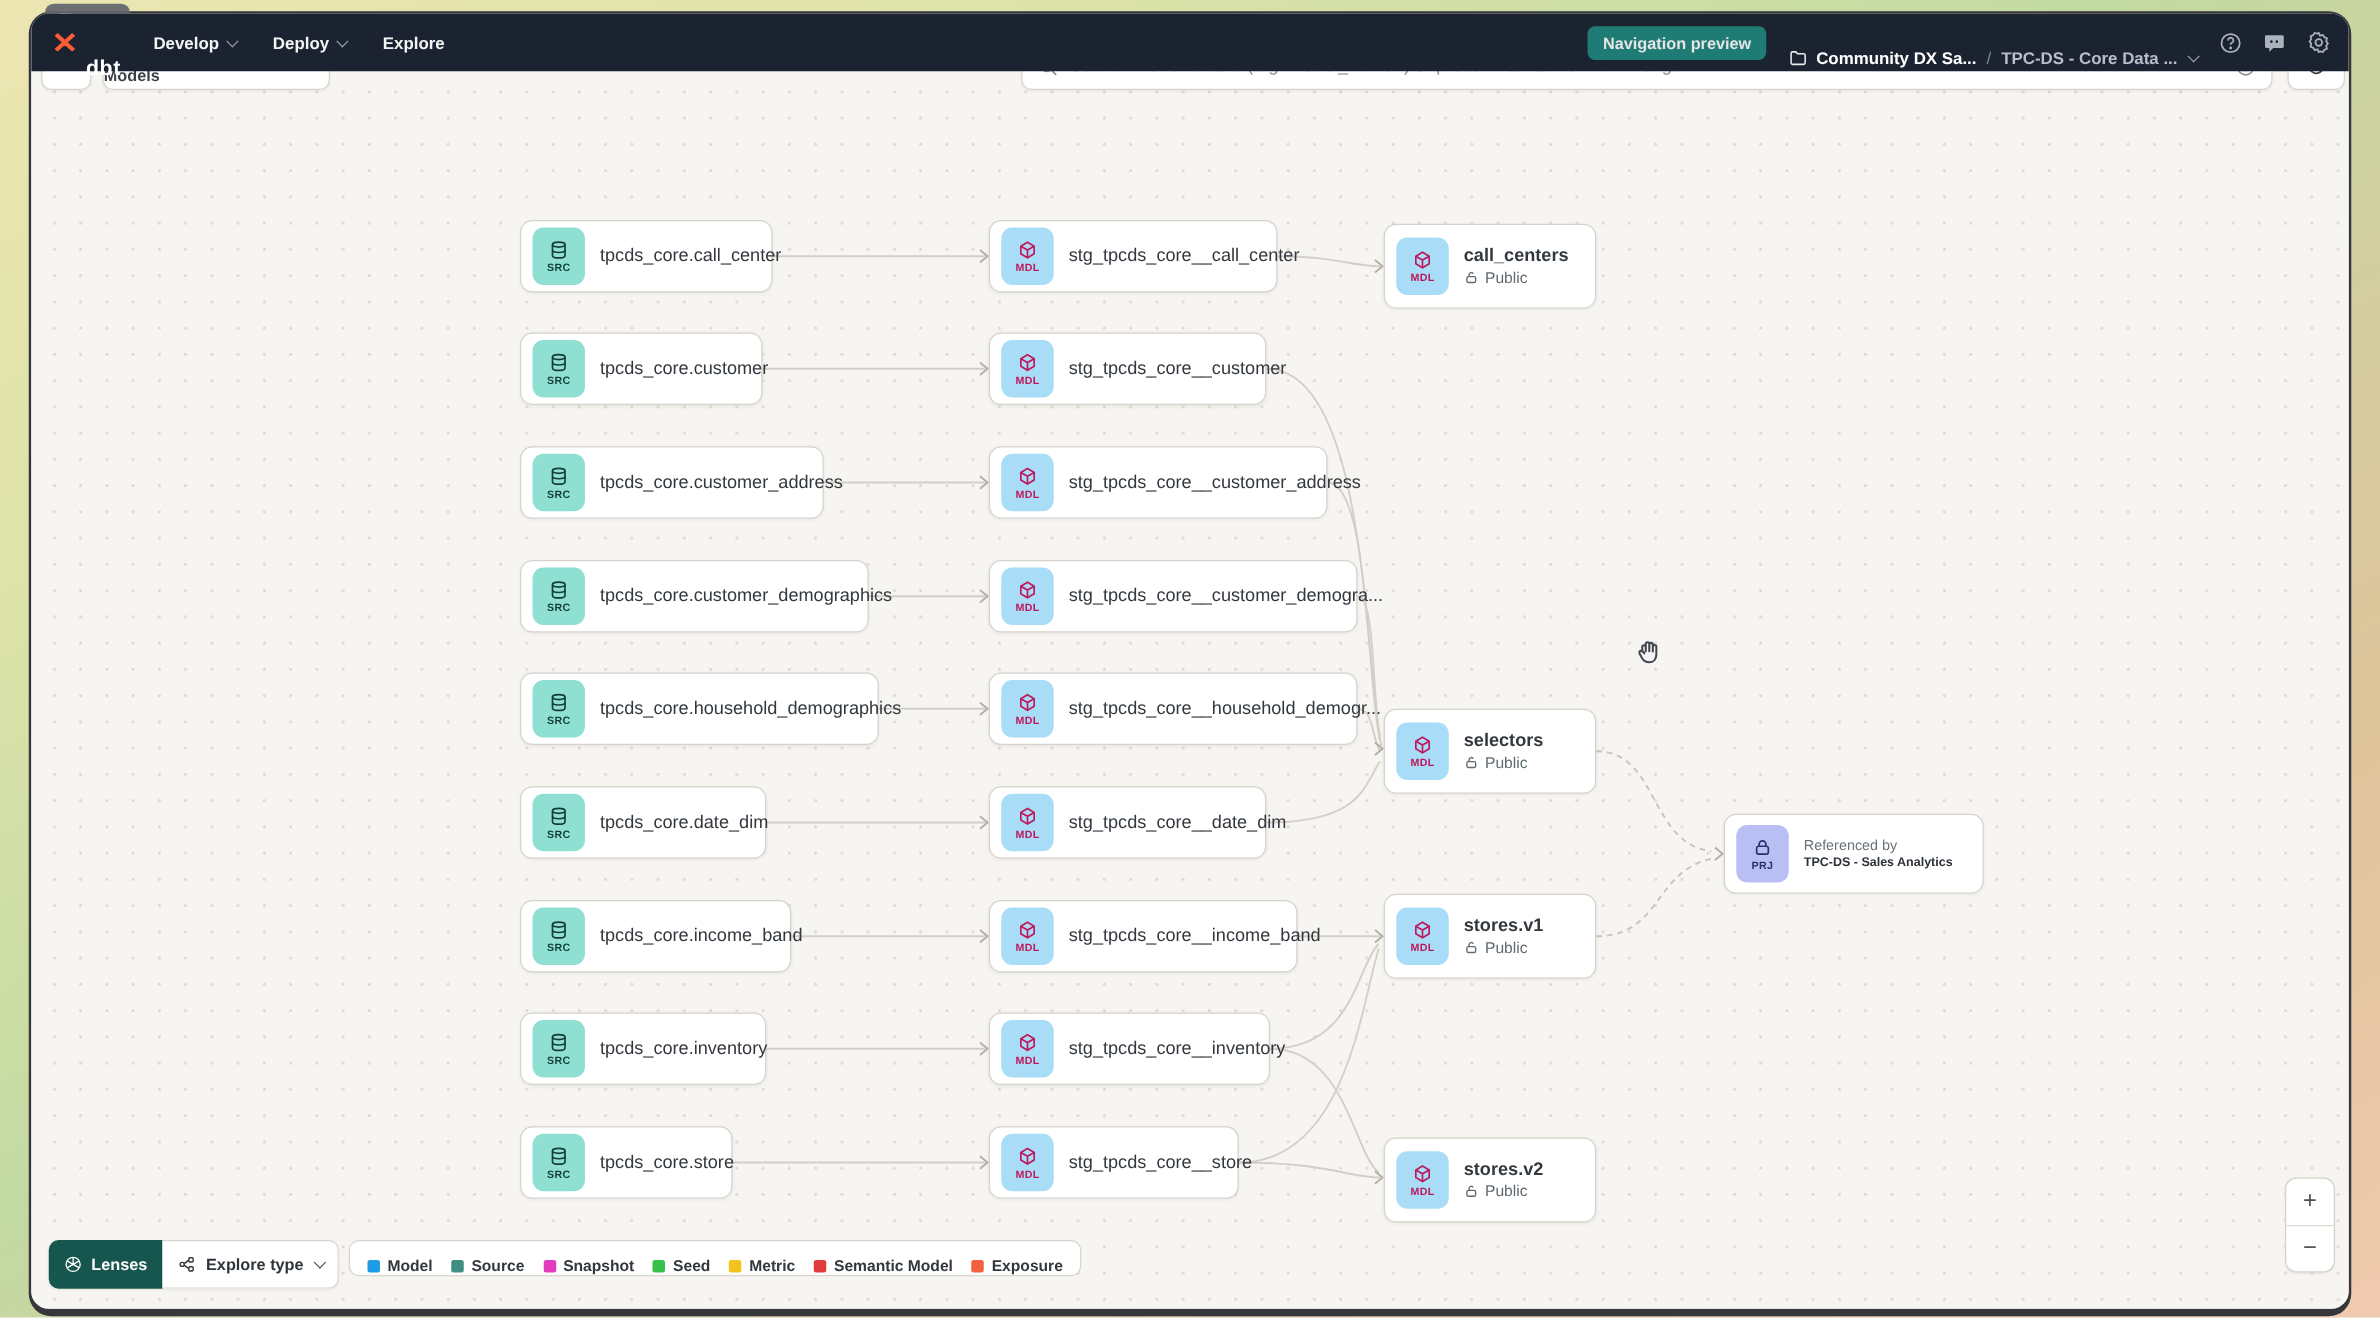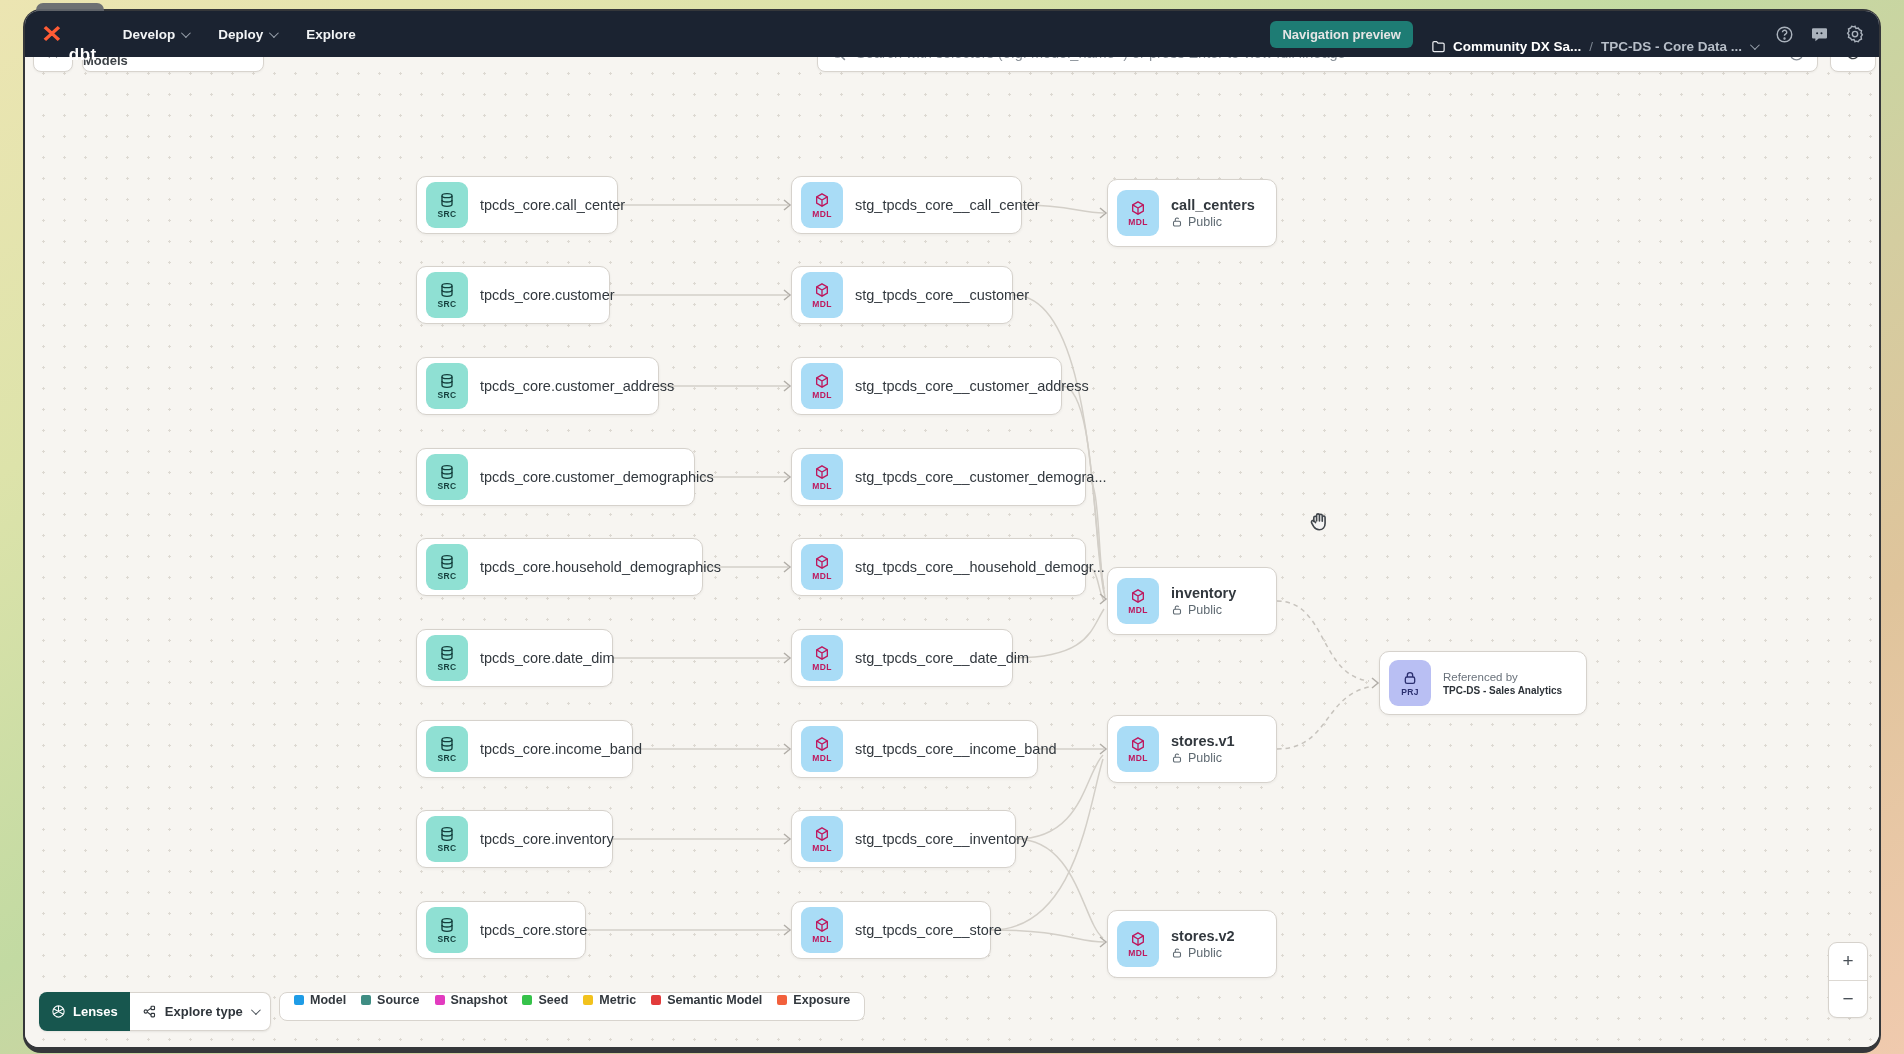--- a/index.html
+++ b/index.html
@@ -66,21 +66,21 @@
   .sublabel { display:flex; align-items:center; gap:5px; font-size:12.5px; color:#5f6a72; }
   .sublabel svg { display:block; }
 
   .cursor-hand { position:absolute; z-index:40; }
 
   
   .lens-group { position:absolute; left:14px; top:981px; height:39px; display:flex; z-index:20; border-radius:8px; box-shadow:0 1px 2px rgba(30,30,30,.08); }
   .lenses-btn { background:#17564e; color:#fff; font-size:13px; font-weight:700; display:flex; align-items:center; gap:7px; padding:0 12px; border-radius:8px 0 0 8px; cursor:pointer; }
   .resource-btn { background:#fff; border:1px solid #d8d4ce; border-left:none; color:#2f353b; font-size:13px; font-weight:700; display:flex; align-items:center; gap:8px; padding:0 12px; border-radius:0 8px 8px 0; cursor:pointer; }
   .resource-btn .chev { border-color:#4a5158; }
-  .legend-box { position:absolute; left:254px; top:981px; height:29px; background:#fff; border:1px solid #d8d4ce; border-radius:8px; display:flex; align-items:flex-start; gap:15px; padding:0 14px; z-index:20; }
+  .legend-box { position:absolute; left:254px; top:981px; height:29px; background:#fff; border:1px solid #d8d4ce; border-radius:8px; display:flex; align-items:flex-end; gap:15px; padding:0 14px; z-index:20; }
   .legend-item { display:flex; align-items:center; gap:6px; font-size:12.5px; font-weight:700; color:#32383e; }
   .swatch { width:10px; height:10px; border-radius:2px; display:inline-block; }
 
   .zoom-ctrl { position:absolute; left:1803px; top:931px; width:40px; height:76px; background:#fff; border:1px solid #d6d2cc; border-radius:9px; display:flex; flex-direction:column; z-index:20; overflow:hidden; box-shadow:0 1px 2px rgba(30,30,30,.06); }
   .zoom-btn { flex:1; display:flex; align-items:center; justify-content:center; font-size:19px; color:#4a5158; cursor:pointer; }
   .zoom-btn:first-child { border-bottom:1px solid #ddd9d3; }
 
   
   .share-tab { position:absolute; left:36px; top:3px; width:68px; height:26px; background:#63676e; opacity:.92; border-radius:7px; z-index:25; display:flex; align-items:center; padding-left:9px; }
 </style>
@@ -480,21 +480,21 @@
   <div class="node model public" style="left:1082px;top:556px;width:170px;height:68px">
     <div class="tile">
       <svg width="16" height="16" viewBox="0 0 24 24" fill="none" stroke="currentColor" stroke-width="2">
             <path d="M12 2.8l8 4.6v9.2l-8 4.6-8-4.6V7.4l8-4.6z"></path>
             <path d="M12 12l8-4.6M12 12L4 7.4M12 12v9.2"></path>
           </svg>
           <span class="tile-label">MDL</span>
     </div>
     <div class="node-text">
 
-      <div class="label">inventory</div>
+      <div class="label">selectors</div>
       <div class="sublabel">
             <svg width="12" height="12" viewBox="0 0 24 24" fill="none" stroke="#5f6a72" stroke-width="2.2">
               <rect x="5" y="10.5" width="14" height="9.5" rx="2.5"></rect>
               <path d="M8.5 10.5V7.5a3.5 3.5 0 016.7-1.4"></path>
             </svg>
             <span>Public</span>
           </div>
     </div>
   </div>
   <div class="node model public" style="left:1082px;top:704px;width:170px;height:68px">

